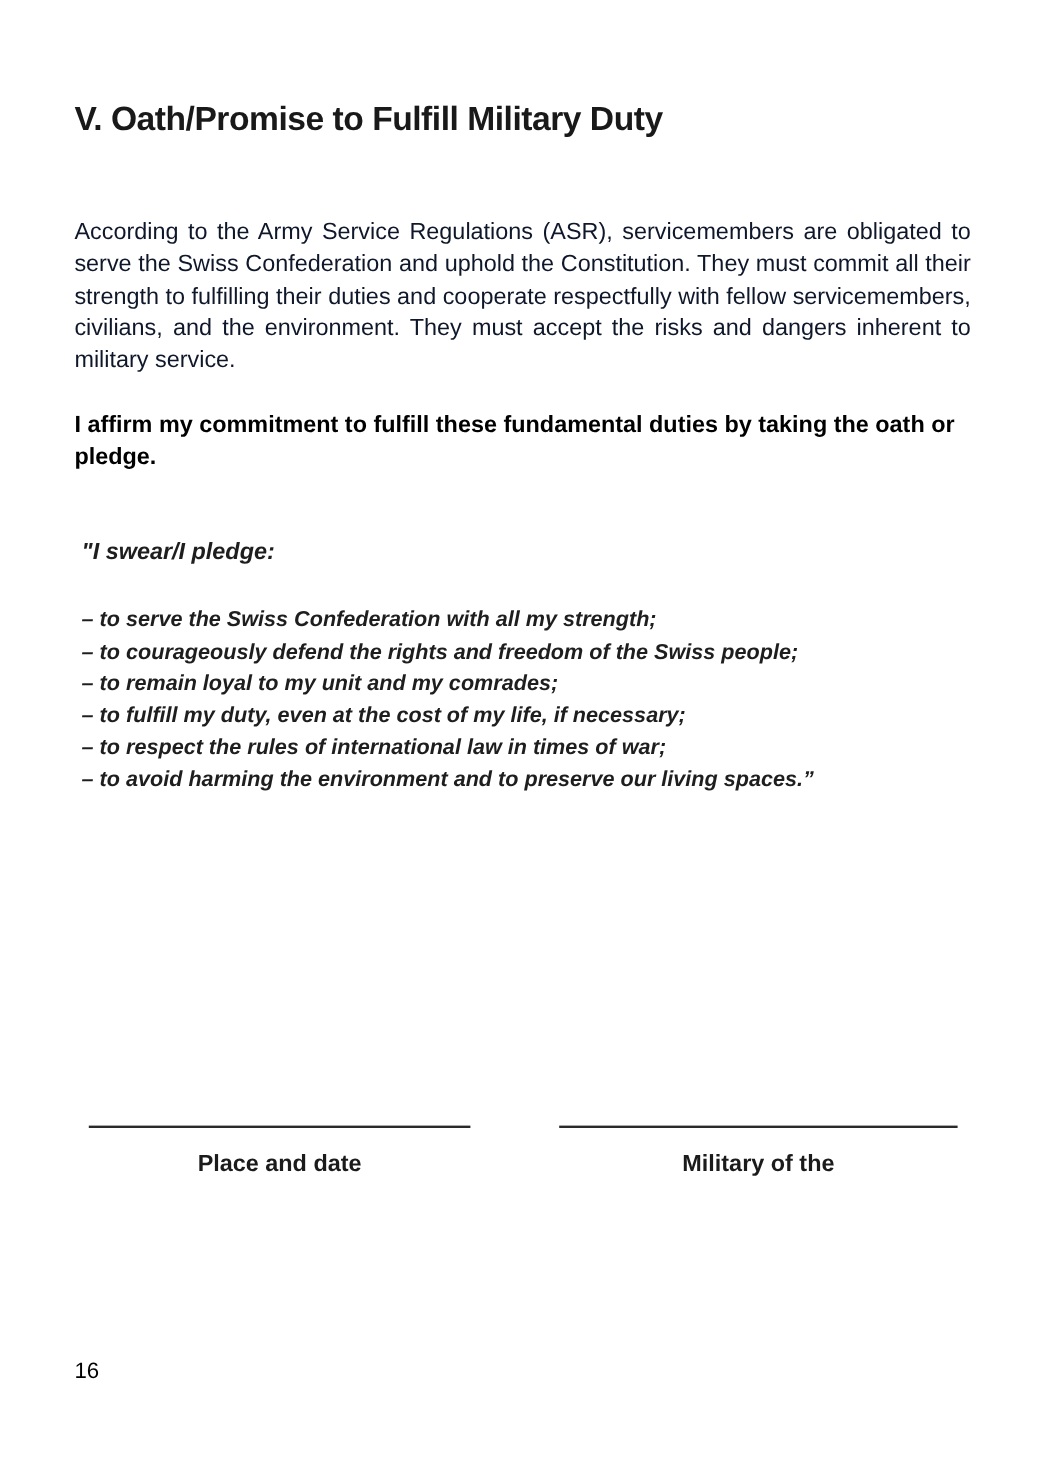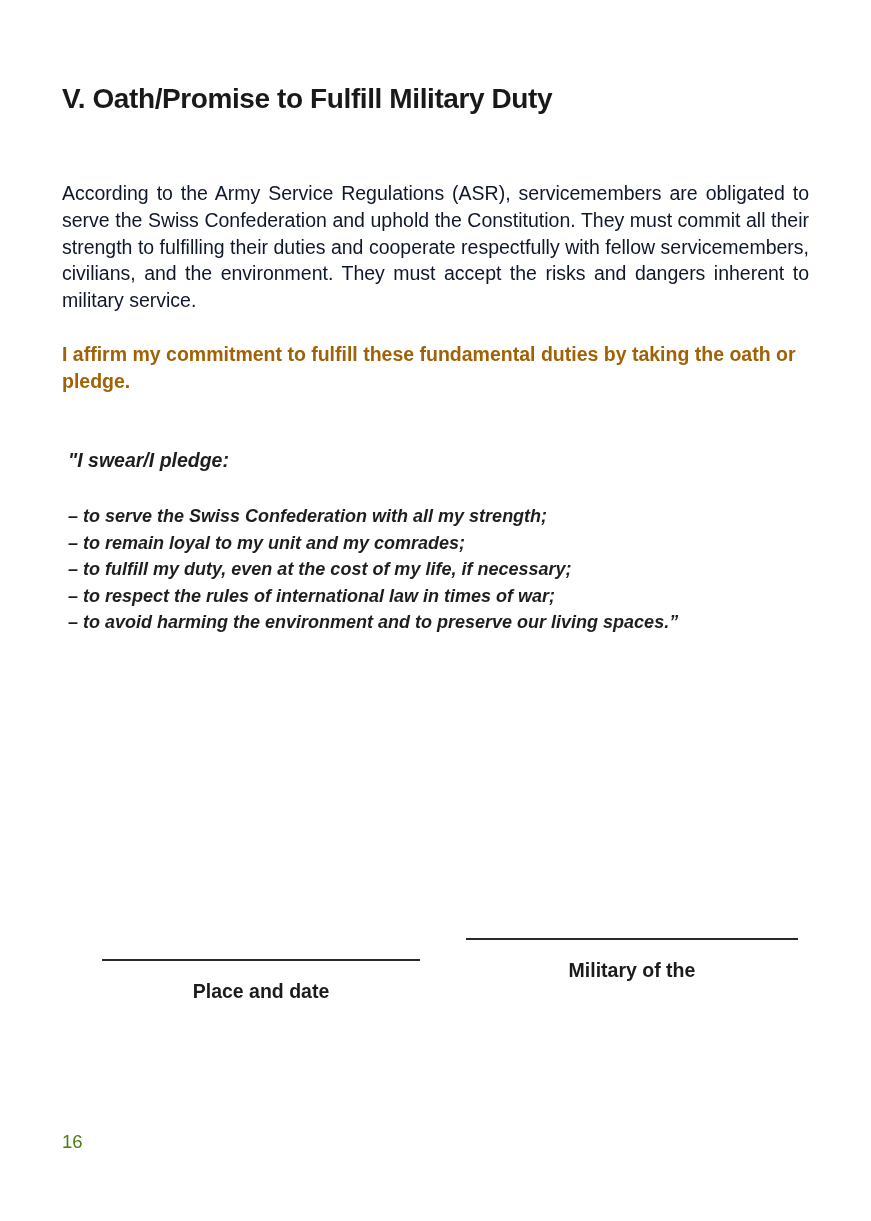--- a/index.html
+++ b/index.html
@@ -43,21 +43,21 @@
   }
   .affirmation {
     position: absolute;
     left: 62px;
     top: 341px;
     width: 747px;
     font-size: 19.5px;
     line-height: 27px;
     font-weight: 700;
     text-align: left;
-    color: #a16207;
+    color: #000000;
     margin: 0;
   }
   .oath {
     position: absolute;
     left: 68px;
     top: 447px;
     width: 752px;
     font-style: italic;
     font-weight: 700;
     color: #1e1e1e;
@@ -89,45 +89,46 @@
     height: 0;
     width: 100%;
   }
   .sig-col .sig-label {
     margin-top: 17px;
     font-size: 19.5px;
     line-height: 26px;
     font-weight: 700;
     color: #1b1b1b;
   }
-  .sig-left  { left: 102px;  width: 318px; margin-top: 21px; }
+  .sig-left  { left: 74px;  width: 318px; }
   .sig-right { left: 466px; width: 332px; }
   .page-number {
     position: absolute;
     left: 62px;
     top: 1131px;
     font-size: 18.5px;
-    color: #4d7c0f;
+    color: #000000;
   }
 </style>
 </head>
 <body>
 
 <div class="page">
 
   <h1 class="title">V. Oath/Promise to Fulfill Military Duty</h1>
 
   <p class="intro">According to the Army Service Regulations (ASR), servicemembers are obligated to serve the Swiss Confederation and uphold the Constitution. They must commit all their strength to fulfilling their duties and cooperate respectfully with fellow servicemembers, civilians, and the environment. They must accept the risks and dangers inherent to military service.</p>
 
   <p class="affirmation">I affirm my commitment to fulfill these fundamental duties by taking the oath or pledge.</p>
 
   <div class="oath">
     <p class="oath-opening">"I swear/I pledge:</p>
     <ul class="oath-list">
       <li>– to serve the Swiss Confederation with all my strength;</li>
+      <li>– to courageously defend the rights and freedom of the Swiss people;</li>
       <li>– to remain loyal to my unit and my comrades;</li>
       <li>– to fulfill my duty, even at the cost of my life, if necessary;</li>
       <li>– to respect the rules of international law in times of war;</li>
       <li>– to avoid harming the environment and to preserve our living spaces.”</li>
     </ul>
   </div>
 
   <div class="sig-col sig-left">
     <div class="sig-line"></div>
     <div class="sig-label">Place and date</div>

